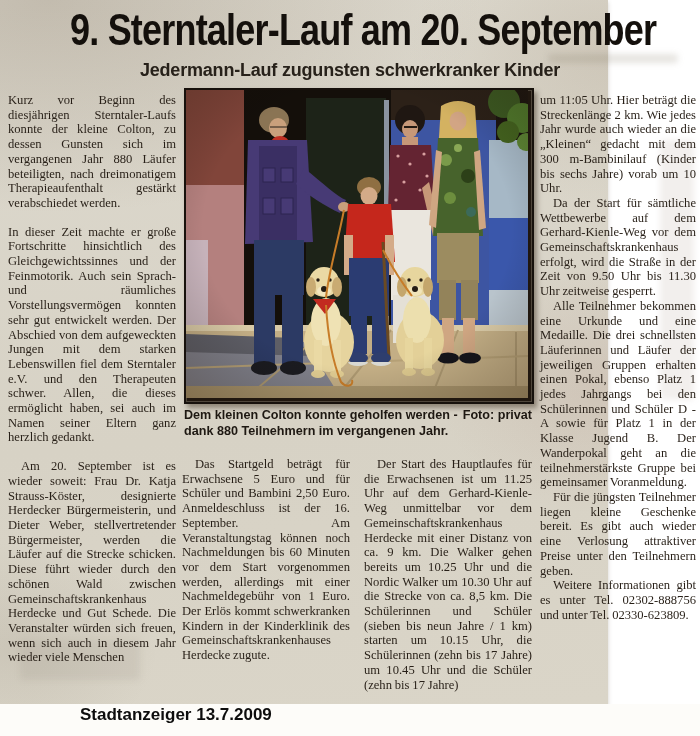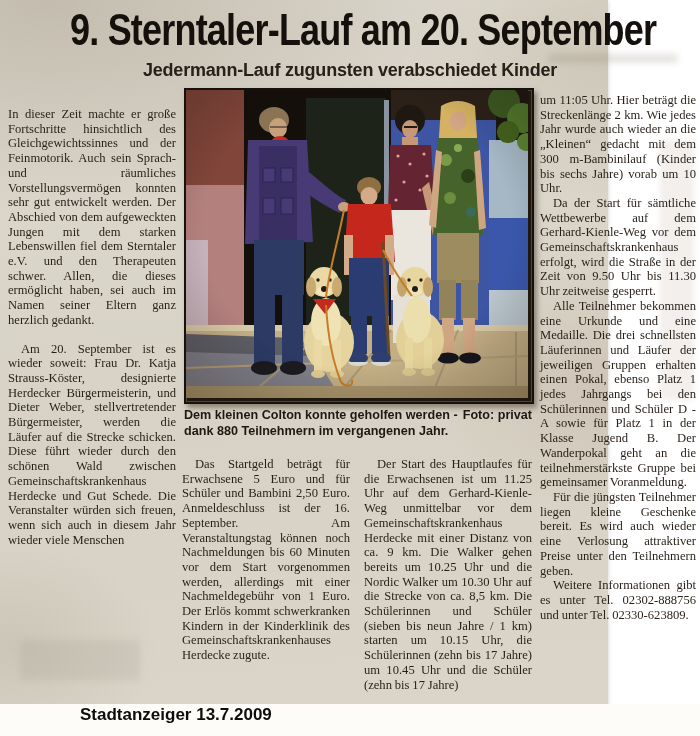--- a/index.html
+++ b/index.html
@@ -46,23 +46,24 @@
 <body>
 
 <div class="clipping">
 
   <div class="smudge" style="left:548px;top:54px;width:130px;height:9px;background:rgba(128,118,98,.20);"></div>
   <div class="smudge" style="left:660px;top:140px;width:34px;height:260px;background:rgba(150,120,110,.12);"></div>
   <div class="smudge" style="left:20px;top:640px;width:120px;height:40px;background:rgba(120,112,95,.10);"></div>
 
   <div class="headline">9. Sterntaler-Lauf am 20. September</div>
 
-  <div class="subheadline">Jedermann-Lauf zugunsten verabschiedet Kinder</div>
+  <div class="subheadline">Jedermann-Lauf zugunsten schwerkranker Kinder</div>
 
   <div class="col col-1">
+    <p>Kurz vor Beginn des diesjährigen Sterntaler-Laufs konnte der kleine Colton, zu dessen Gunsten sich im vergangenen Jahr 880 Läufer beteiligten, nach dreimonatigem Therapieaufenthalt gestärkt verabschiedet werden.</p>
     <p class="gap">In dieser Zeit machte er große Fortschritte hinsichtlich des Gleichgewichtssinnes und der Feinmotorik. Auch sein Sprach- und räumliches Vorstellungsvermögen konnten sehr gut entwickelt werden. Der Abschied von dem aufgeweckten Jungen mit dem starken Lebenswillen fiel dem Sterntaler e.V. und den Therapeuten schwer. Allen, die dieses ermöglicht haben, sei auch im Namen seiner Eltern ganz herzlich gedankt.</p>
     <p class="gap ind">Am 20. September ist es wieder soweit: Frau Dr. Katja Strauss-Köster, designierte Herdecker Bürgermeisterin, und Dieter Weber, stellvertretender Bürgermeister, werden die Läufer auf die Strecke schicken. Diese führt wieder durch den schönen Wald zwischen Gemeinschaftskrankenhaus Herdecke und Gut Schede. Die Veranstalter würden sich freuen, wenn sich auch in diesem Jahr wieder viele Menschen</p>
   </div>
 
   <div class="photo-frame">
     <svg width="342" height="308" viewBox="0 0 342 308">
       <defs>
         <radialGradient id="vig" cx="50%" cy="45%" r="75%">
           <stop offset="60%" stop-color="rgba(0,0,0,0)"></stop>
           <stop offset="100%" stop-color="rgba(45,28,12,0.30)"></stop>
@@ -234,20 +235,20 @@
   </div>
 
   <div class="col col-3">
     <p class="ind">Der Start des Hauptlaufes für die Erwachsenen ist um 11.25 Uhr auf dem Gerhard-Kienle-Weg unmittelbar vor dem Gemeinschaftskrankenhaus Herdecke mit einer Distanz von ca. 9 km. Die Walker gehen bereits um 10.25 Uhr und die Nordic Walker um 10.30 Uhr auf die Strecke von ca. 8,5 km. Die Schülerinnen und Schüler (sieben bis neun Jahre / 1 km) starten um 10.15 Uhr, die Schülerinnen (zehn bis 17 Jahre) um 10.45 Uhr und die Schüler (zehn bis 17 Jahre)</p>
   </div>
 
   <div class="col col-4">
     <p>um 11:05 Uhr. Hier beträgt die Streckenlänge 2 km. Wie jedes Jahr wurde auch wieder an die „Kleinen“ gedacht mit dem 300 m-Bambinilauf (Kinder bis sechs Jahre) vorab um 10 Uhr.</p>
     <p class="ind">Da der Start für sämtliche Wettbewerbe auf dem Gerhard-Kienle-Weg vor dem Gemeinschaftskrankenhaus erfolgt, wird die Straße in der Zeit von 9.50 Uhr bis 11.30 Uhr zeitweise gesperrt.</p>
     <p class="ind">Alle Teilnehmer bekommen eine Urkunde und eine Medaille. Die drei schnellsten Läuferinnen und Läufer der jeweiligen Gruppen erhalten einen Pokal, ebenso Platz 1 jedes Jahrgangs bei den Schülerinnen und Schüler D - A sowie für Platz 1 in der Klasse Jugend B. Der Wanderpokal geht an die teilnehmerstärkste Gruppe bei gemeinsamer Voranmeldung.</p>
-    <p class="ind">Für die jüngsten Teilnehmer liegen kleine Geschenke bereit. Es wird auch wieder eine Verlosung attraktiver Preise unter den Teilnehmern geben.</p>
+    <p class="ind">Für die jüngsten Teilnehmer liegen kleine Geschenke bereit. Es gibt auch wieder eine Verlosung attraktiver Preise unter den Teilnehmern geben.</p>
     <p class="ind">Weitere Informationen gibt es unter Tel. 02302-888756 und unter Tel. 02330-623809.</p>
   </div>
 
 </div>
 
 <div class="footer-strip"></div>
 <div class="source-line">Stadtanzeiger 13.7.2009</div>
 
 </body></html>

